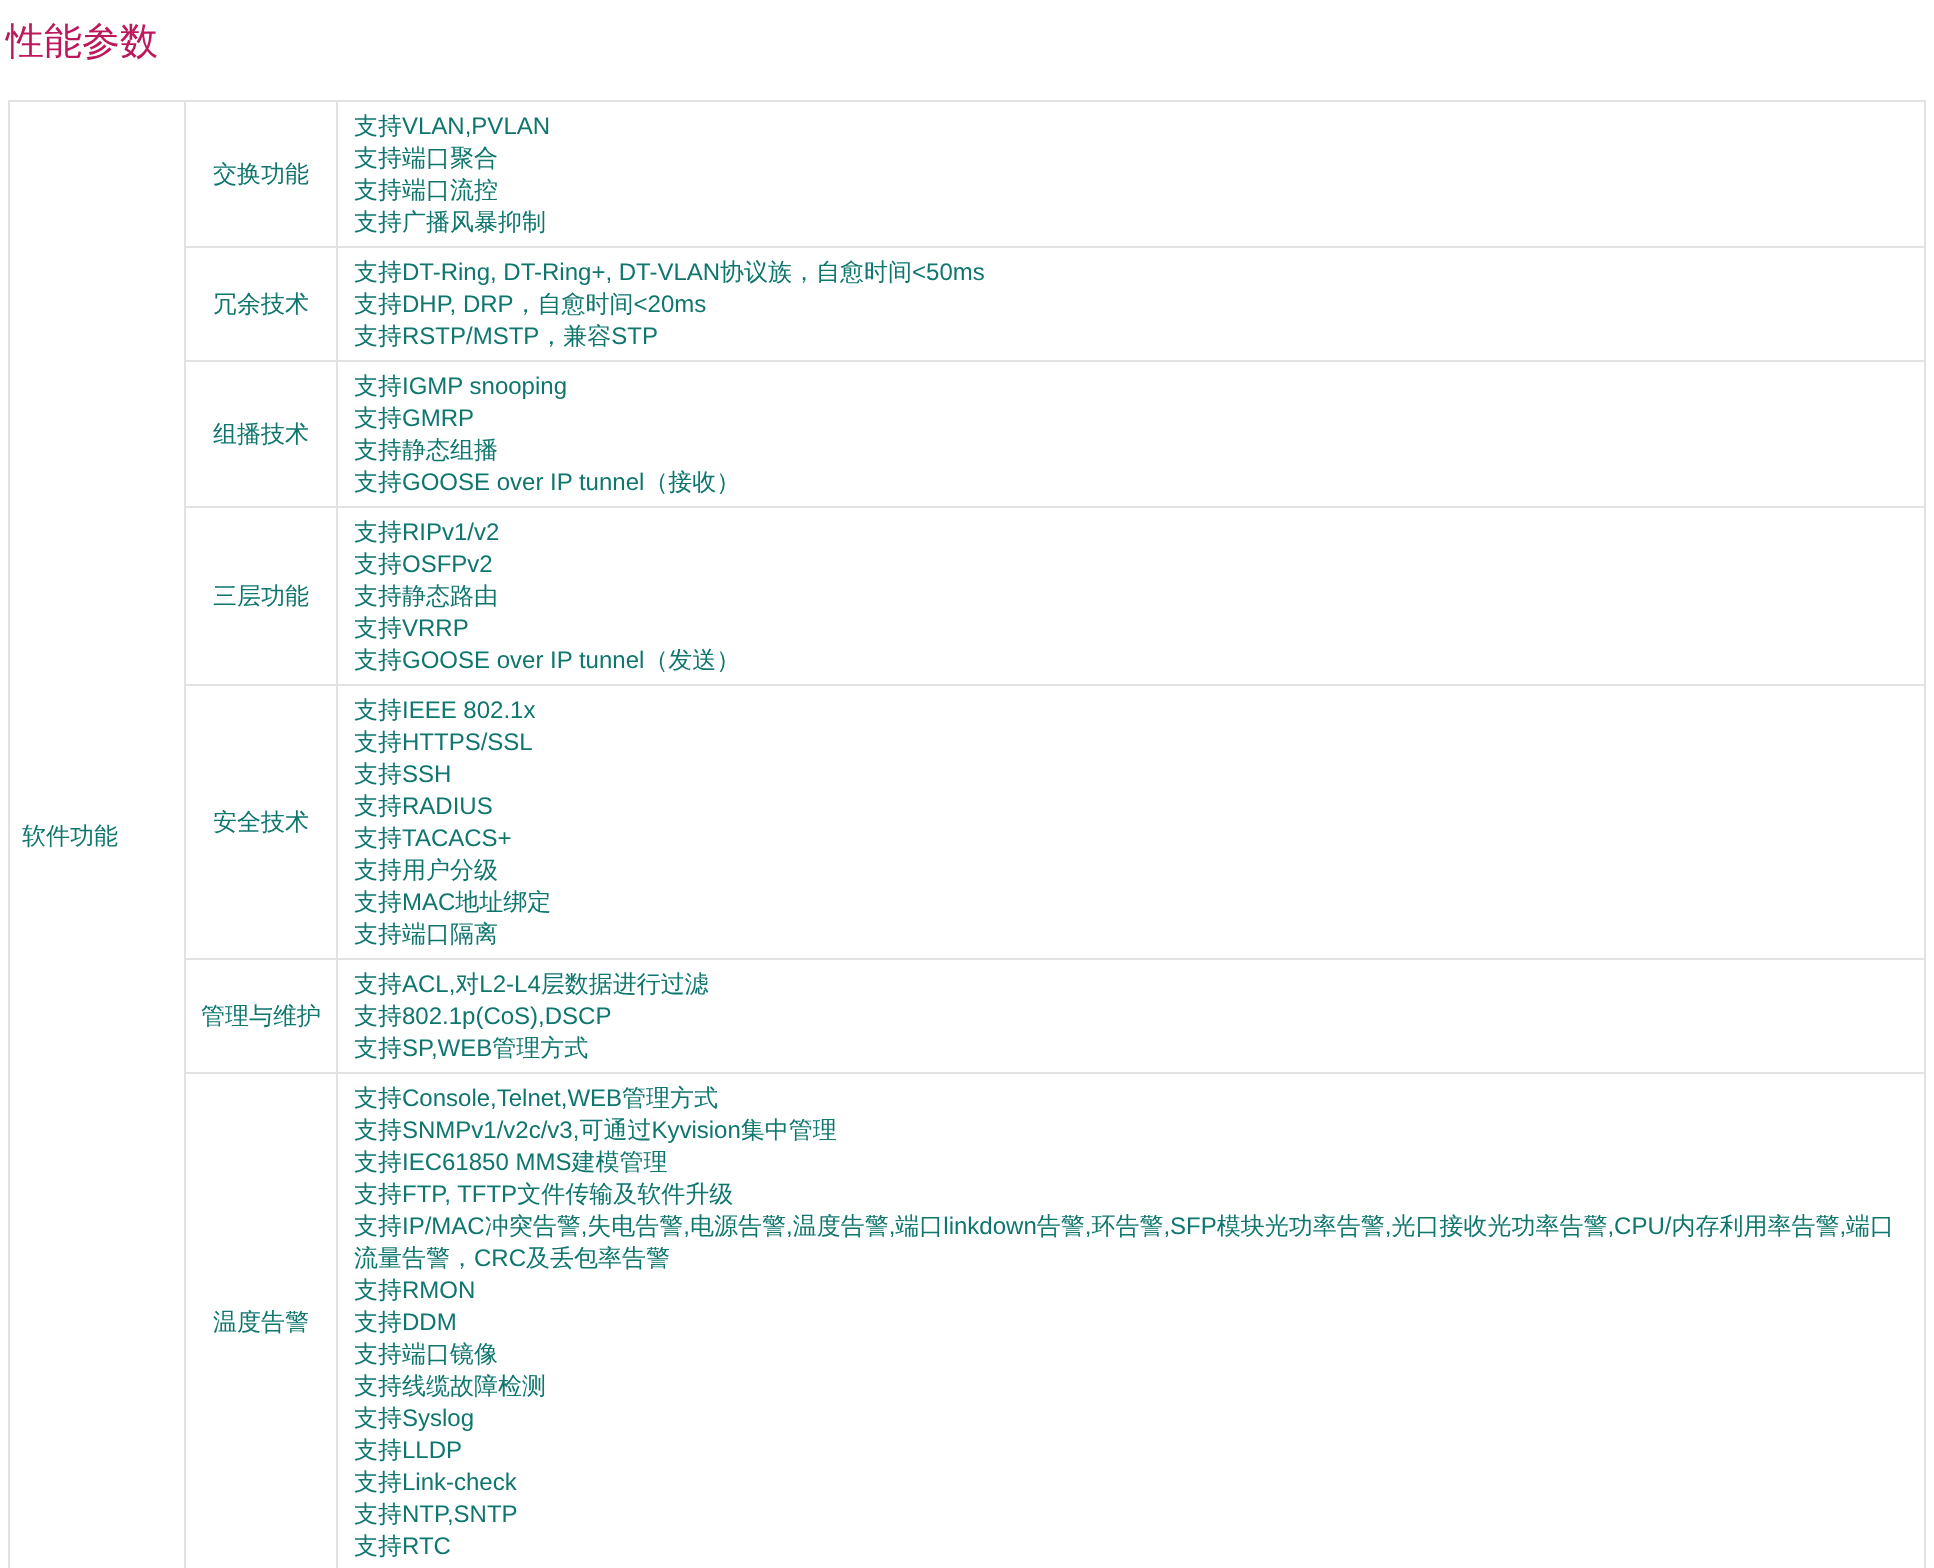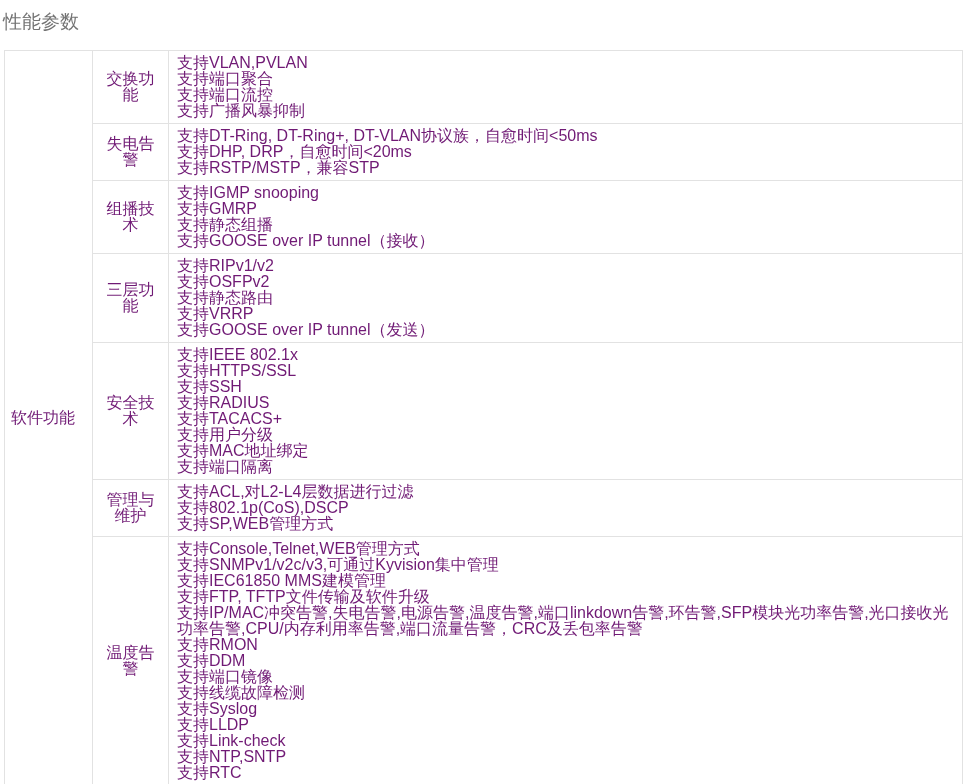--- a/index.html
+++ b/index.html
@@ -9,33 +9,33 @@
     width: 967px;
     height: 784px;
     overflow: hidden;
     font-family: "Liberation Sans", "DejaVu Sans", sans-serif;
   }
   .page-title {
     margin: 9px 0 15px 3px;
     font-size: 19px;
     line-height: 26px;
     font-weight: 400;
-    color: #737373;
+    color: #be185d;
   }
   table.spec-table {
     border-collapse: collapse;
     table-layout: fixed;
     width: 958px;
     margin-left: 4px;
   }
   table.spec-table td {
     border: 1px solid #e2e2e2;
-    font-size: 16px;
+    font-size: 12px;
     line-height: 16px;
-    color: #701a75;
+    color: #0f766e;
     word-break: break-all;
   }
   td.group-cell {
     vertical-align: middle;
     padding: 4px 6px;
   }
   td.label-cell {
     vertical-align: middle;
     padding: 4px 7px;
     text-align: center;
@@ -60,21 +60,21 @@
   <tbody>
     <tr>
       <td class="group-cell" rowspan="7">软件功能</td>
       <td class="label-cell">交换功能</td>
       <td class="content-cell">支持VLAN,PVLAN
 支持端口聚合
 支持端口流控
 支持广播风暴抑制</td>
     </tr>
     <tr>
-      <td class="label-cell">失电告警</td>
+      <td class="label-cell">冗余技术</td>
       <td class="content-cell">支持DT-Ring, DT-Ring+, DT-VLAN协议族，自愈时间&lt;50ms
 支持DHP, DRP，自愈时间&lt;20ms
 支持RSTP/MSTP，兼容STP</td>
     </tr>
     <tr>
       <td class="label-cell">组播技术</td>
       <td class="content-cell">支持IGMP snooping
 支持GMRP
 支持静态组播
 支持GOOSE over IP tunnel（接收）</td>

